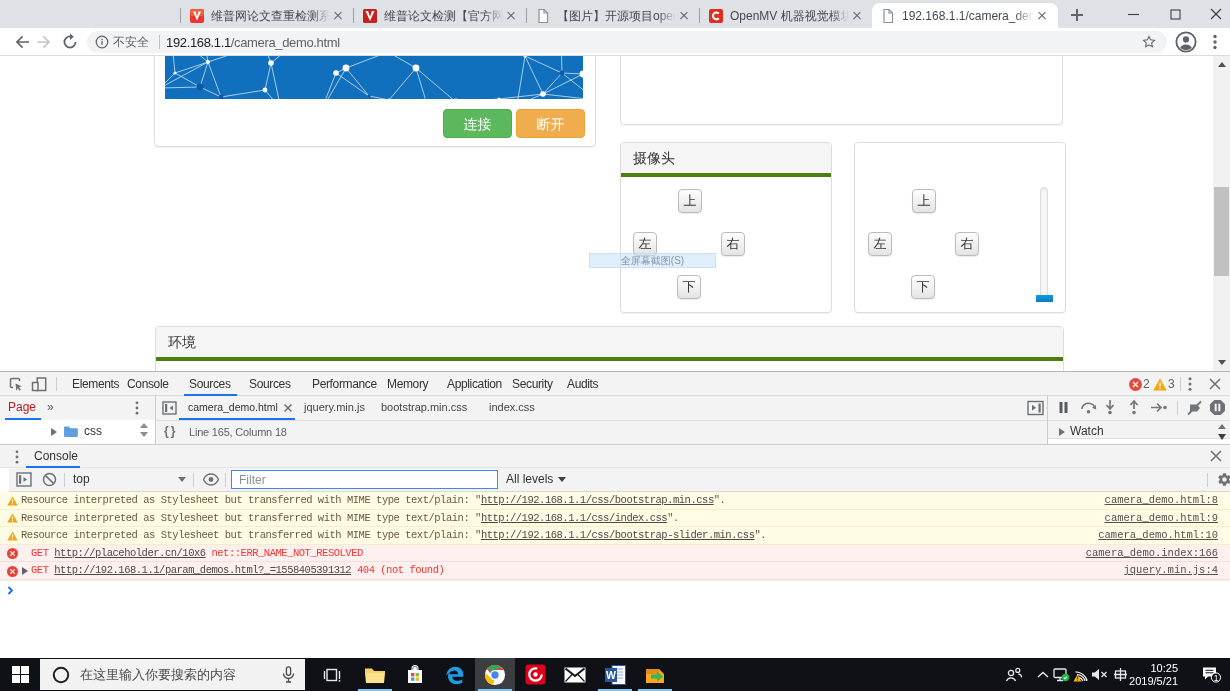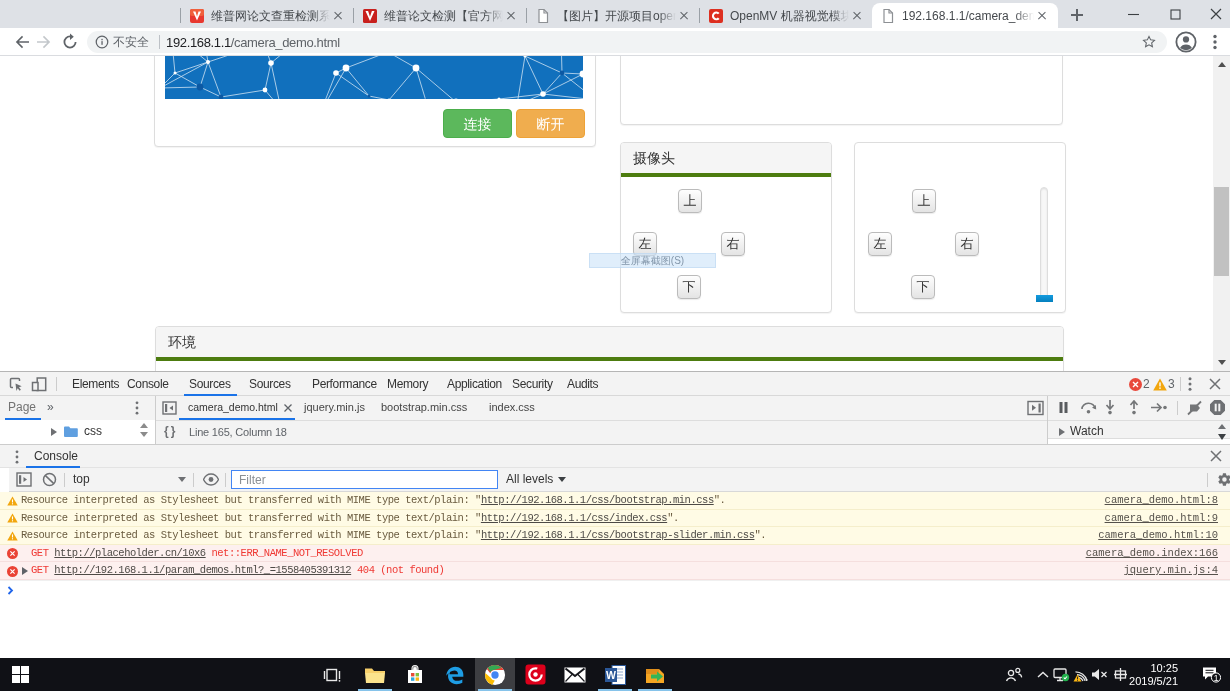--- a/index.html
+++ b/index.html
@@ -440,21 +440,21 @@
             <circle cx="6" cy="9" r="1.5"></circle>
             <circle cx="6" cy="14.2" r="1.5"></circle>
           </g>
         </svg>
       <svg class="abs" style="left:1208px; top:5px" width="14" height="14" viewBox="0 0 14 14">
           <path d="M2 2l10 10M12 2L2 12" stroke="#6e7073" stroke-width="1.5"></path>
         </svg>
     </div>
   </div>
   <div id="src-row1">
-    <span class="abs" style="left:8px; top:4px; color:#737373">Page</span>
+    <span class="abs" style="left:8px; top:4px; color:#b91c1c">Page</span>
     <span class="abs" style="left:47px; top:4px; color:#5f6368">»</span>
     <svg class="abs" style="left:128px; top:3px" width="18" height="18" viewBox="0 0 18 18">
         <g fill="#6e7073">
           <circle cx="9" cy="3.8" r="1.4"></circle>
           <circle cx="9" cy="9" r="1.4"></circle>
           <circle cx="9" cy="14.2" r="1.4"></circle>
         </g>
       </svg>
     <div class="dt-underline" style="left:5px; width:36px; top:22px"></div>
     <svg class="abs" style="left:162px; top:5px" width="15" height="14" viewBox="0 0 15 14">
@@ -635,20 +635,30 @@
   <div class="tb-slot" style="left:0">
     <svg width="17" height="17" viewBox="0 0 17 17">
         <g fill="#fff">
           <rect x="0" y="0" width="8" height="8"></rect>
           <rect x="9" y="0" width="8" height="8"></rect>
           <rect x="0" y="9" width="8" height="8"></rect>
           <rect x="9" y="9" width="8" height="8"></rect>
         </g>
       </svg>
   </div>
+  <div id="tb-search">
+    <svg width="18" height="18" viewBox="0 0 18 18" style="margin-left:12px">
+        <circle cx="9" cy="9" r="7.2" fill="none" stroke="#1f1f1f" stroke-width="2"></circle>
+      </svg>
+    <span class="s-label">在这里输入你要搜索的内容</span>
+    <svg width="13" height="17" viewBox="0 0 13 17" style="margin-right:10px">
+        <rect x="4.4" y="0.8" width="4.2" height="8.5" rx="2.1" fill="none" stroke="#4a4a4a" stroke-width="1.3"></rect>
+        <path d="M1.5 7.5a5 5 0 0 0 10 0M6.5 12.5V16M4 16h5" fill="none" stroke="#4a4a4a" stroke-width="1.3"></path>
+      </svg>
+  </div>
   <div class="tb-slot" style="left:312px">
     <svg width="18" height="16" viewBox="0 0 18 16">
         <rect x="4" y="2.5" width="9.5" height="11" fill="none" stroke="#e8e8e8" stroke-width="1.4"></rect>
         <path d="M1.5 4v8M16.5 4v8" stroke="#e8e8e8" stroke-width="1.4"></path>
         <circle cx="16.5" cy="13.8" r="0.9" fill="#e8e8e8"></circle>
       </svg>
   </div>
   <div class="tb-slot" style="left:355px">
     <svg width="22" height="18" viewBox="0 0 22 18">
         <path d="M1 2.5h7l2 2.5H21v2H1z" fill="#f7d06b"></path>

